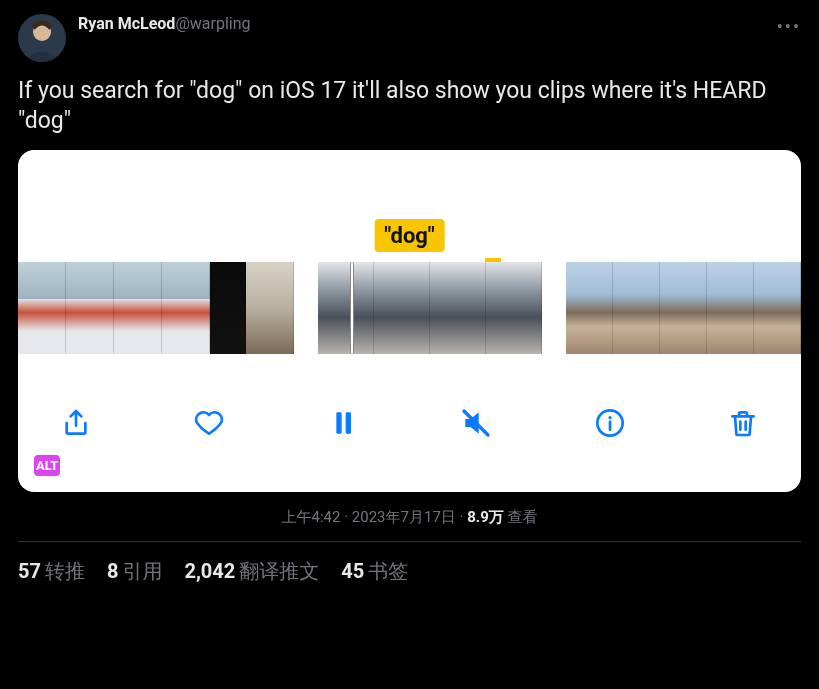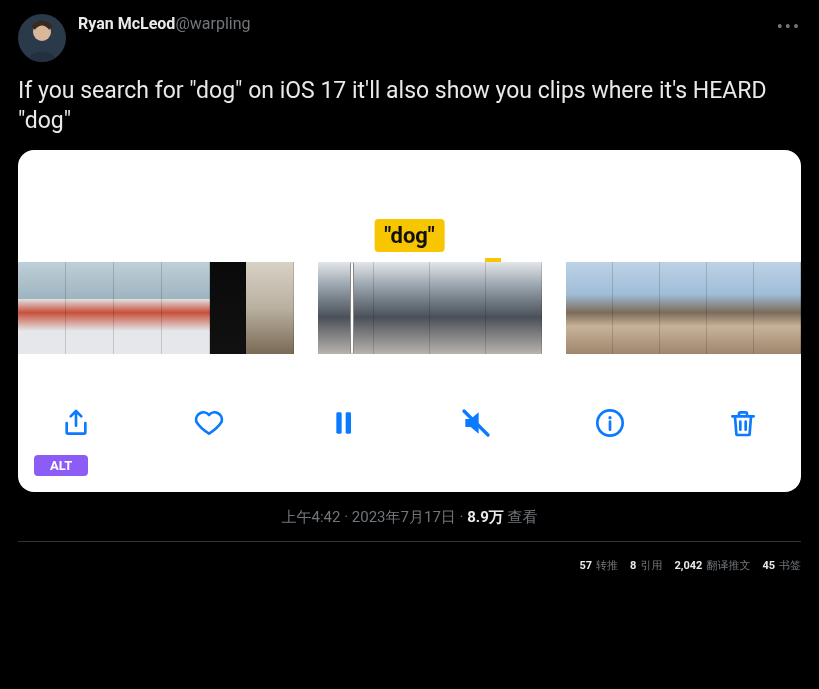--- a/index.html
+++ b/index.html
@@ -23,25 +23,25 @@
   .g1 .frame { width: 48px; }
   .g1 .frame:nth-child(5) { width: 36px; }
   .g1 .frame:nth-child(6) { width: 48px; }
   .g2 .frame { width: 56px; }
   .g3 .frame { width: 47px; }
   .playhead { position: absolute; left: 332px; top: 0; bottom: 0; width: 4px; background: #fff; border-left: 1px solid #888; border-right: 1px solid #888; border-radius: 2px; }
   .tick { position: absolute; top: -4px; width: 16px; height: 4px; background: #f7c600; }
   .toolbar { flex: 1; display: flex; align-items: center; justify-content: space-between; padding: 0 40px; }
   .tool { width: 36px; height: 36px; display: flex; align-items: center; justify-content: center; color: #0a7aff; cursor: pointer; }
   .tool svg { width: 32px; height: 32px; stroke: currentColor; fill: none; stroke-width: 2; }
-  .alt-badge { position: absolute; left: 16px; bottom: 16px; background: #8b5cf6; color: #fff; font-size: 13px; font-weight: 700; padding: 3px 16px; border-radius: 4px; }
+  .alt-badge { position: absolute; left: 16px; bottom: 16px; background: #d946ef; color: #fff; font-size: 13px; font-weight: 700; padding: 3px 2px; border-radius: 4px; }
   .meta { margin-top: 16px; color: #71767b; font-size: 15px; text-align: center; }
   .meta .views-num { color: #e7e9ea; font-weight: 700; }
   .divider { border: none; border-top: 1px solid #2f3336; margin-top: 14px; }
-  .engagement { display: flex; gap: 12px; padding: 16px 0; font-size: 11px; color: #71767b; justify-content: flex-end; }
+  .engagement { display: flex; gap: 22px; padding: 16px 0; font-size: 20px; color: #71767b; }
   .engagement .count { color: #e7e9ea; font-weight: 700; margin-right: 4px; }
   
   .fA { background: linear-gradient(180deg,#bfd0d8 0%,#9db4c0 40%,#e0e4e6 40%,#c8503b 55%,#e5e7ea 75%); }
   .fB { background: linear-gradient(180deg,#0a0a0a 0%,#111 100%); }
   .fC { background: linear-gradient(180deg,#d8d2c6 0%,#b9b0a0 50%,#7a6a55 100%); }
   .fD { background: linear-gradient(180deg,#e2e6ea 0%,#8f9aa3 30%,#4a5058 60%,#b8b3ad 100%); }
   .fE { background: linear-gradient(180deg,#bcd2e6 0%,#a0bdd8 35%,#7d6b5a 55%,#c7b299 70%,#a0866e 100%); }
 </style>
 </head>
 <body>

